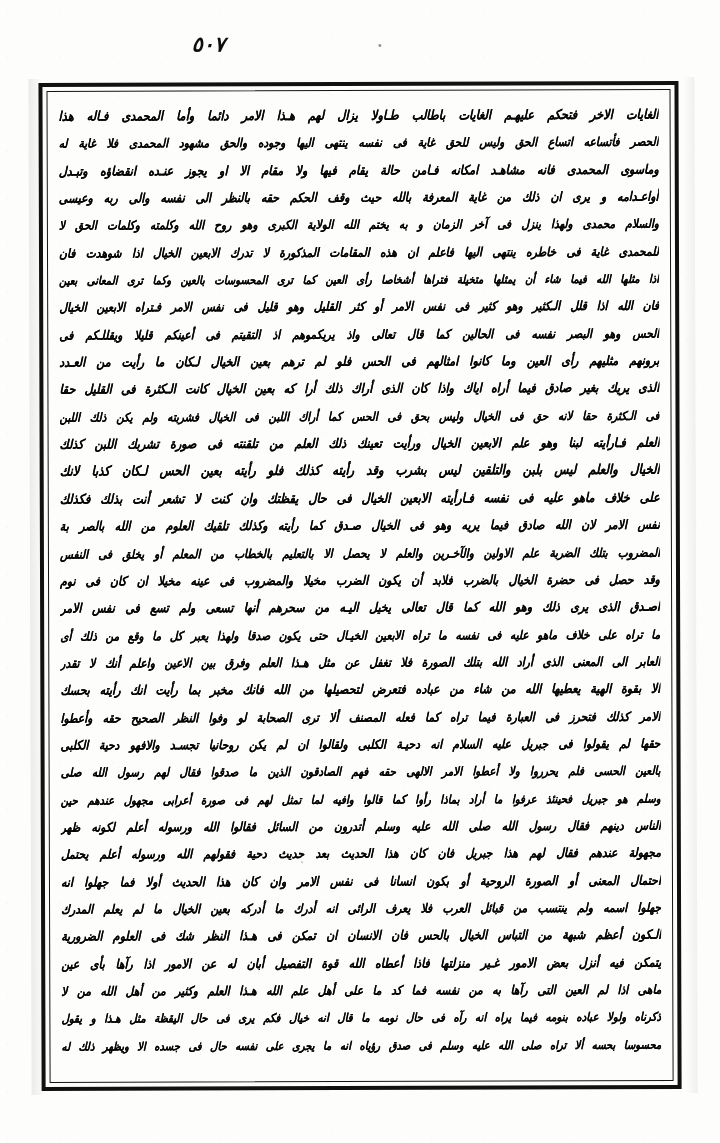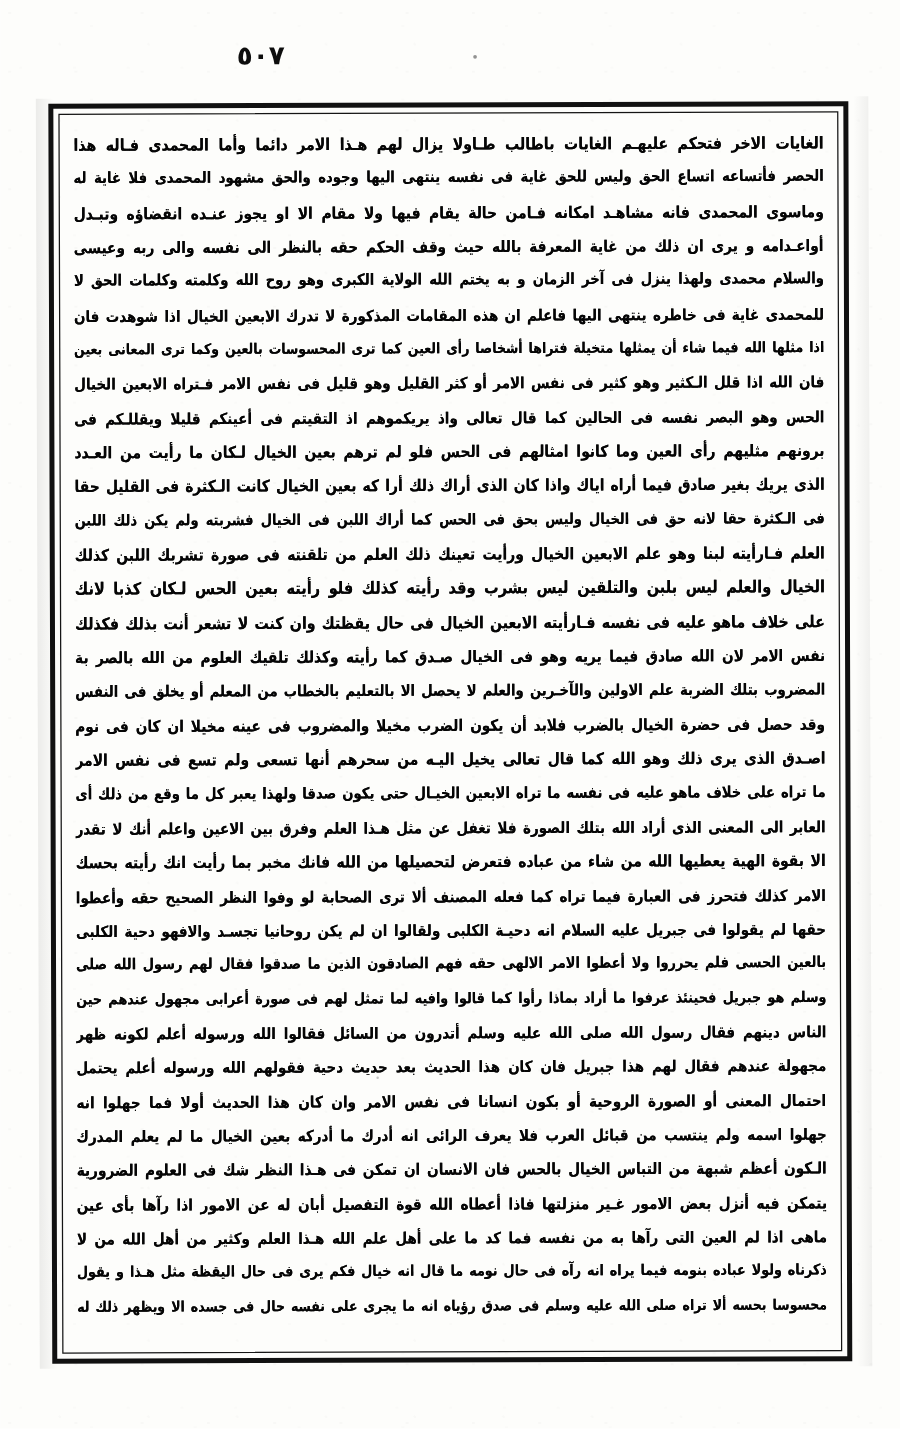--- a/index.html
+++ b/index.html
@@ -21,20 +21,21 @@
     position: absolute;
     inset: 0;
     background: #fdfdfb;
     
     background-image:
       radial-gradient(circle at 14% 22%, rgba(0,0,0,0.018) 0 1px, transparent 1px),
       radial-gradient(circle at 67% 58%, rgba(0,0,0,0.015) 0 1px, transparent 1px),
       radial-gradient(circle at 38% 81%, rgba(0,0,0,0.013) 0 1px, transparent 1px),
       radial-gradient(circle at 88% 35%, rgba(0,0,0,0.012) 0 1px, transparent 1px);
     background-size: 53px 47px, 71px 61px, 43px 67px, 83px 59px;
+    font-style: italic;
   }
 
   
   #folio-number {
     position: absolute;
     top: 34px;
     left: 0;
     right: 0;
     text-align: center;
     

